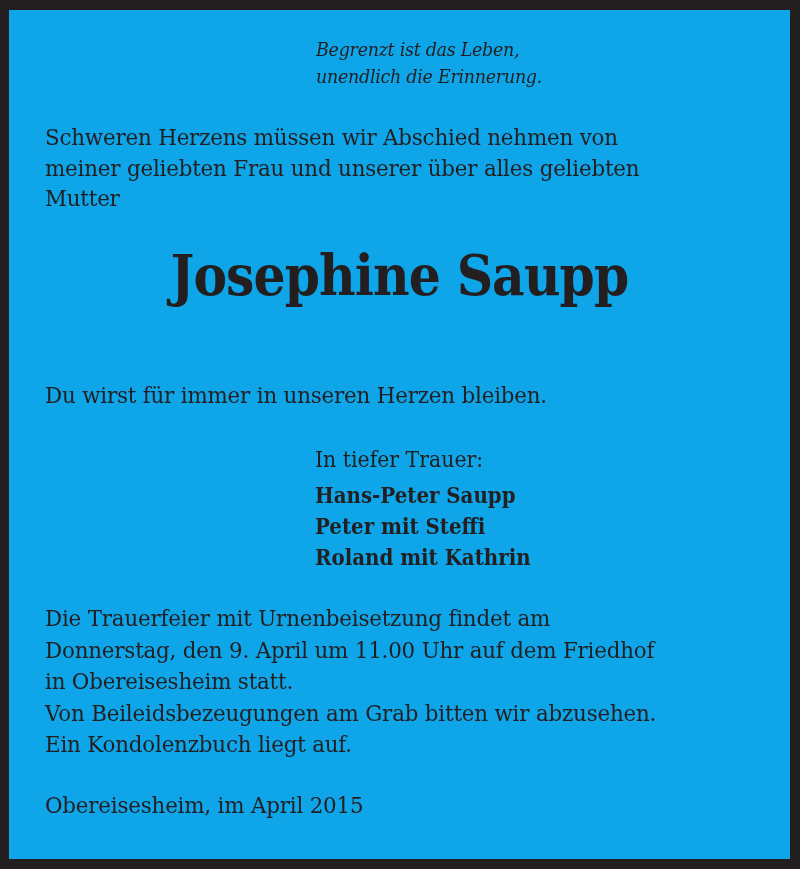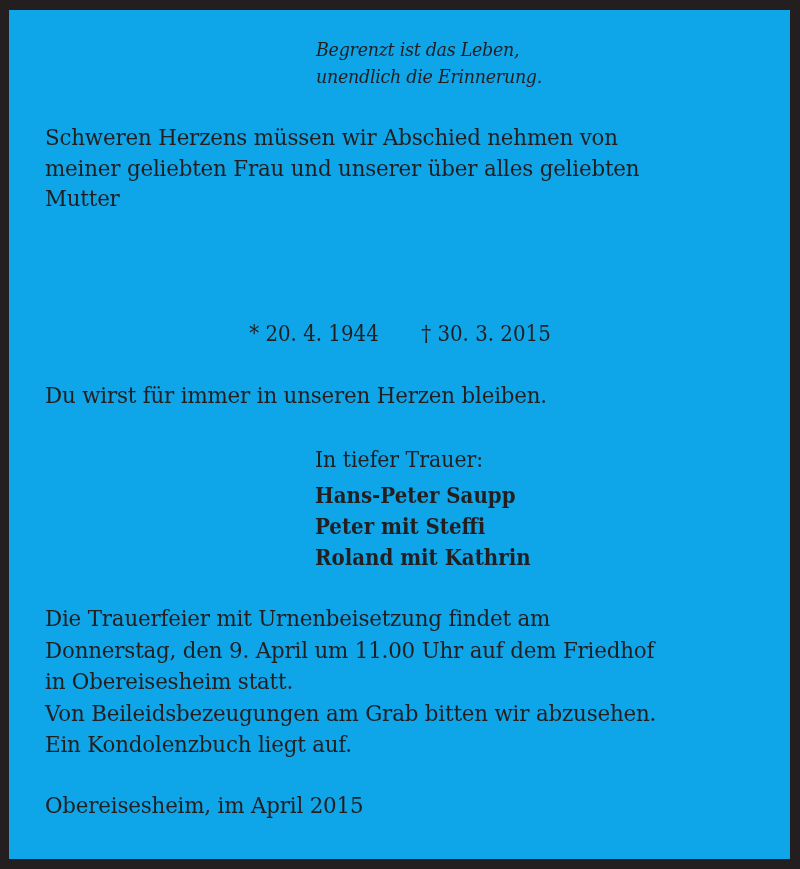--- a/index.html
+++ b/index.html
@@ -29,24 +29,24 @@
 
 <div class="card">
 
   <div class="abs motto" style="top:28px">Begrenzt ist das Leben,</div>
   <div class="abs motto" style="top:55px">unendlich die Erinnerung.</div>
 
   <div class="abs body-line" style="top:114px">Schweren Herzens müssen wir Abschied nehmen von</div>
   <div class="abs body-line" style="top:145px">meiner geliebten Frau und unserer über alles geliebten</div>
   <div class="abs body-line" style="top:175px">Mutter</div>
 
+  <div class="abs name" style="top:232px">
+    <span>Josephine Saupp</span>
+  </div>
 
-  <div class="abs dates" style="top:311px">
-    <span>* 20. 4. 1944</span><span class="gap"></span><span>† 30. 3. 2015</span>
-  </div>
 
   <div class="abs body-line" style="top:372px">Du wirst für immer in unseren Herzen bleiben.</div>
 
   <div class="abs mourn" style="top:437px">In tiefer Trauer:</div>
   <div class="abs mourn-name" style="top:472px">Hans-Peter Saupp</div>
   <div class="abs mourn-name" style="top:503px">Peter mit Steffi</div>
   <div class="abs mourn-name" style="top:534px">Roland mit Kathrin</div>
 
   <div class="abs body-line" style="top:595px">Die Trauerfeier mit Urnenbeisetzung findet am</div>
   <div class="abs body-line" style="top:627px">Donnerstag, den 9. April um 11.00 Uhr auf dem Friedhof</div>

